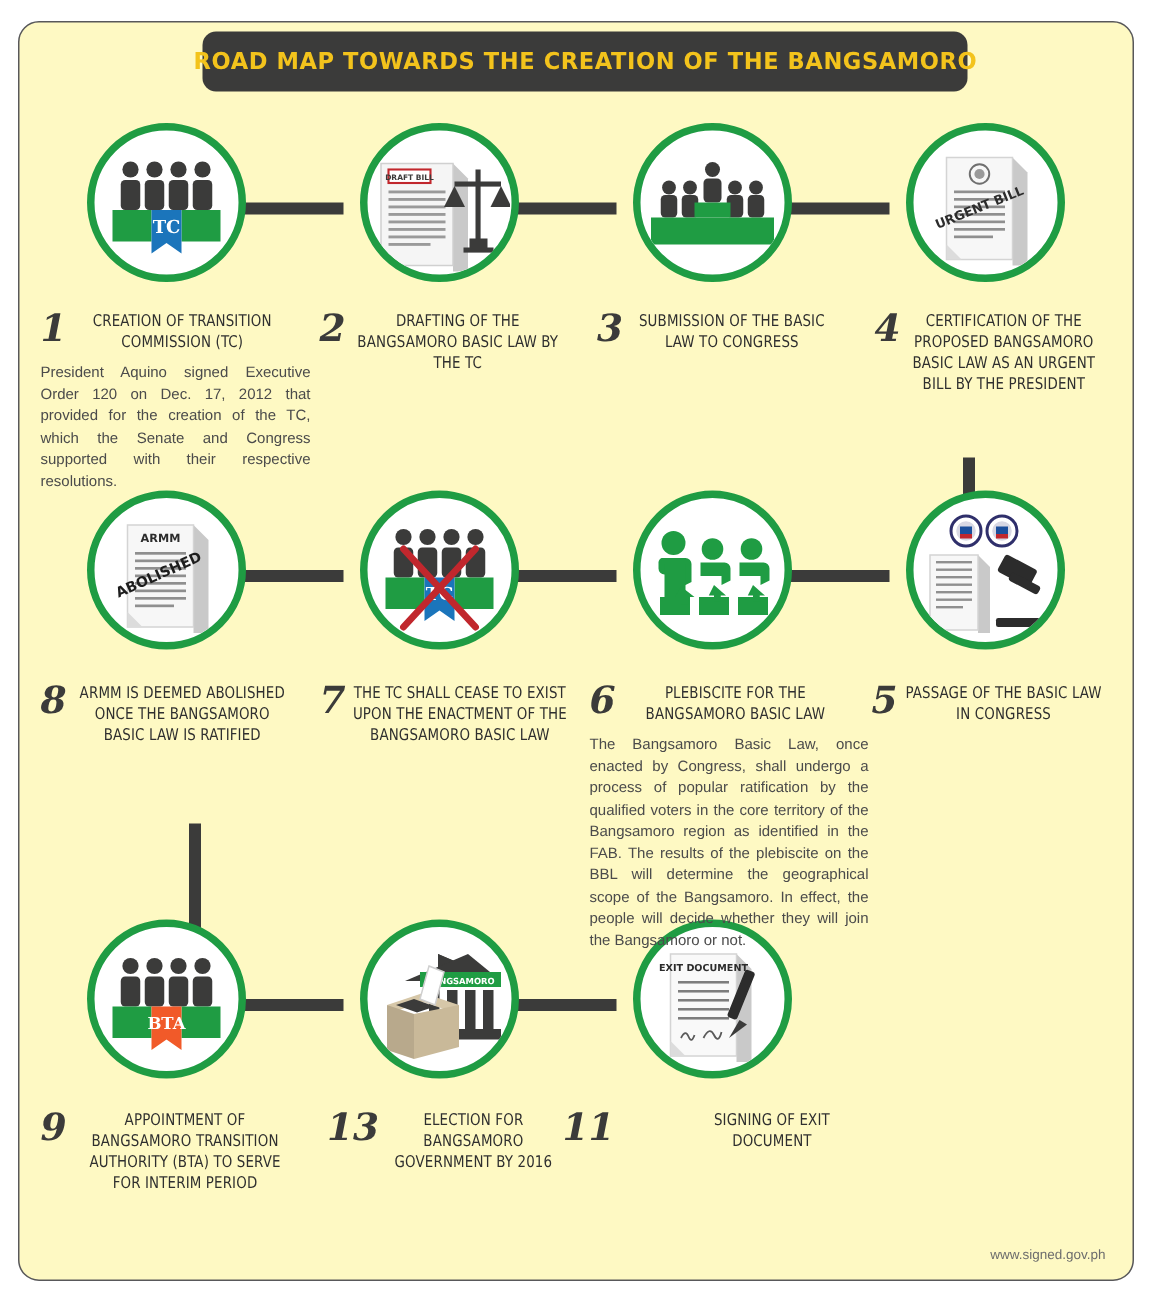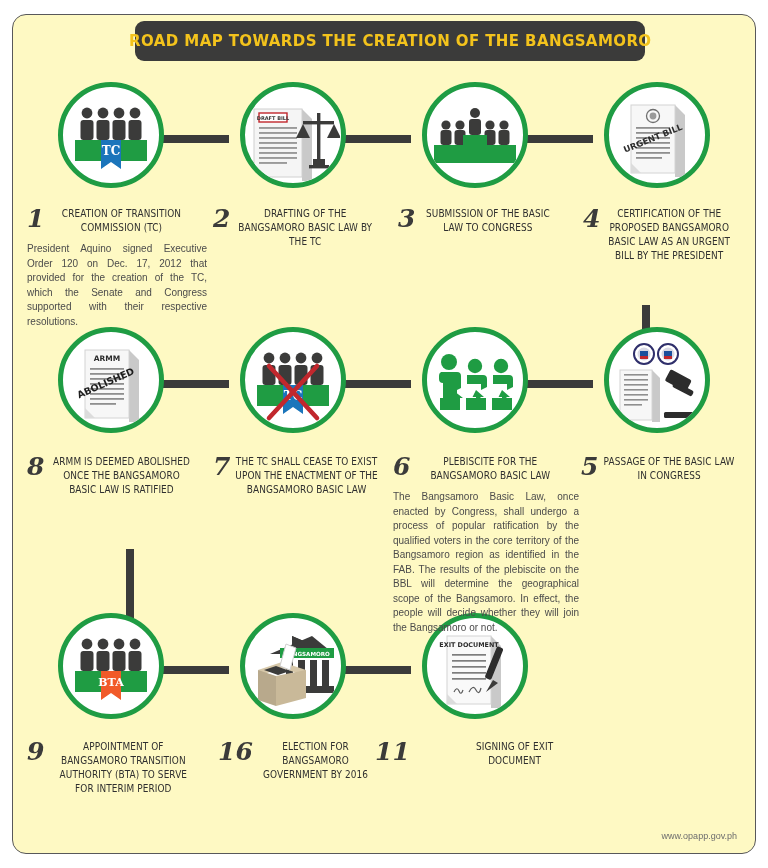--- a/index.html
+++ b/index.html
@@ -441,29 +441,29 @@
 
   <div class="step-block" style="left:14px; top:725px; width:184px;">
     <div class="step-head">
       <span class="step-num">9</span>
       <span class="step-title center">APPOINTMENT OF BANGSAMORO TRANSITION AUTHORITY (BTA) TO SERVE FOR INTERIM PERIOD</span>
     </div>
   </div>
 
   <div class="step-block" style="left:205px; top:725px; width:165px;">
     <div class="step-head">
-      <span class="step-num">16</span>
+      <span class="step-num">13</span>
       <span class="step-title center">ELECTION FOR BANGSAMORO GOVERNMENT BY 2016</span>
     </div>
   </div>
 
   <div class="step-block" style="left:362px; top:725px; width:200px;">
     <div class="step-head">
       <span class="step-num">11</span>
       <div style="flex:1 1 auto;margin-left:48px;">
         <div class="step-title" style="text-align:center;">SIGNING OF EXIT DOCUMENT</div>
       </div>
     </div>
   </div>
 
-  <div id="footer-url">www.opapp.gov.ph</div>
+  <div id="footer-url">www.signed.gov.ph</div>
 
 </div>
 
 </body></html>

